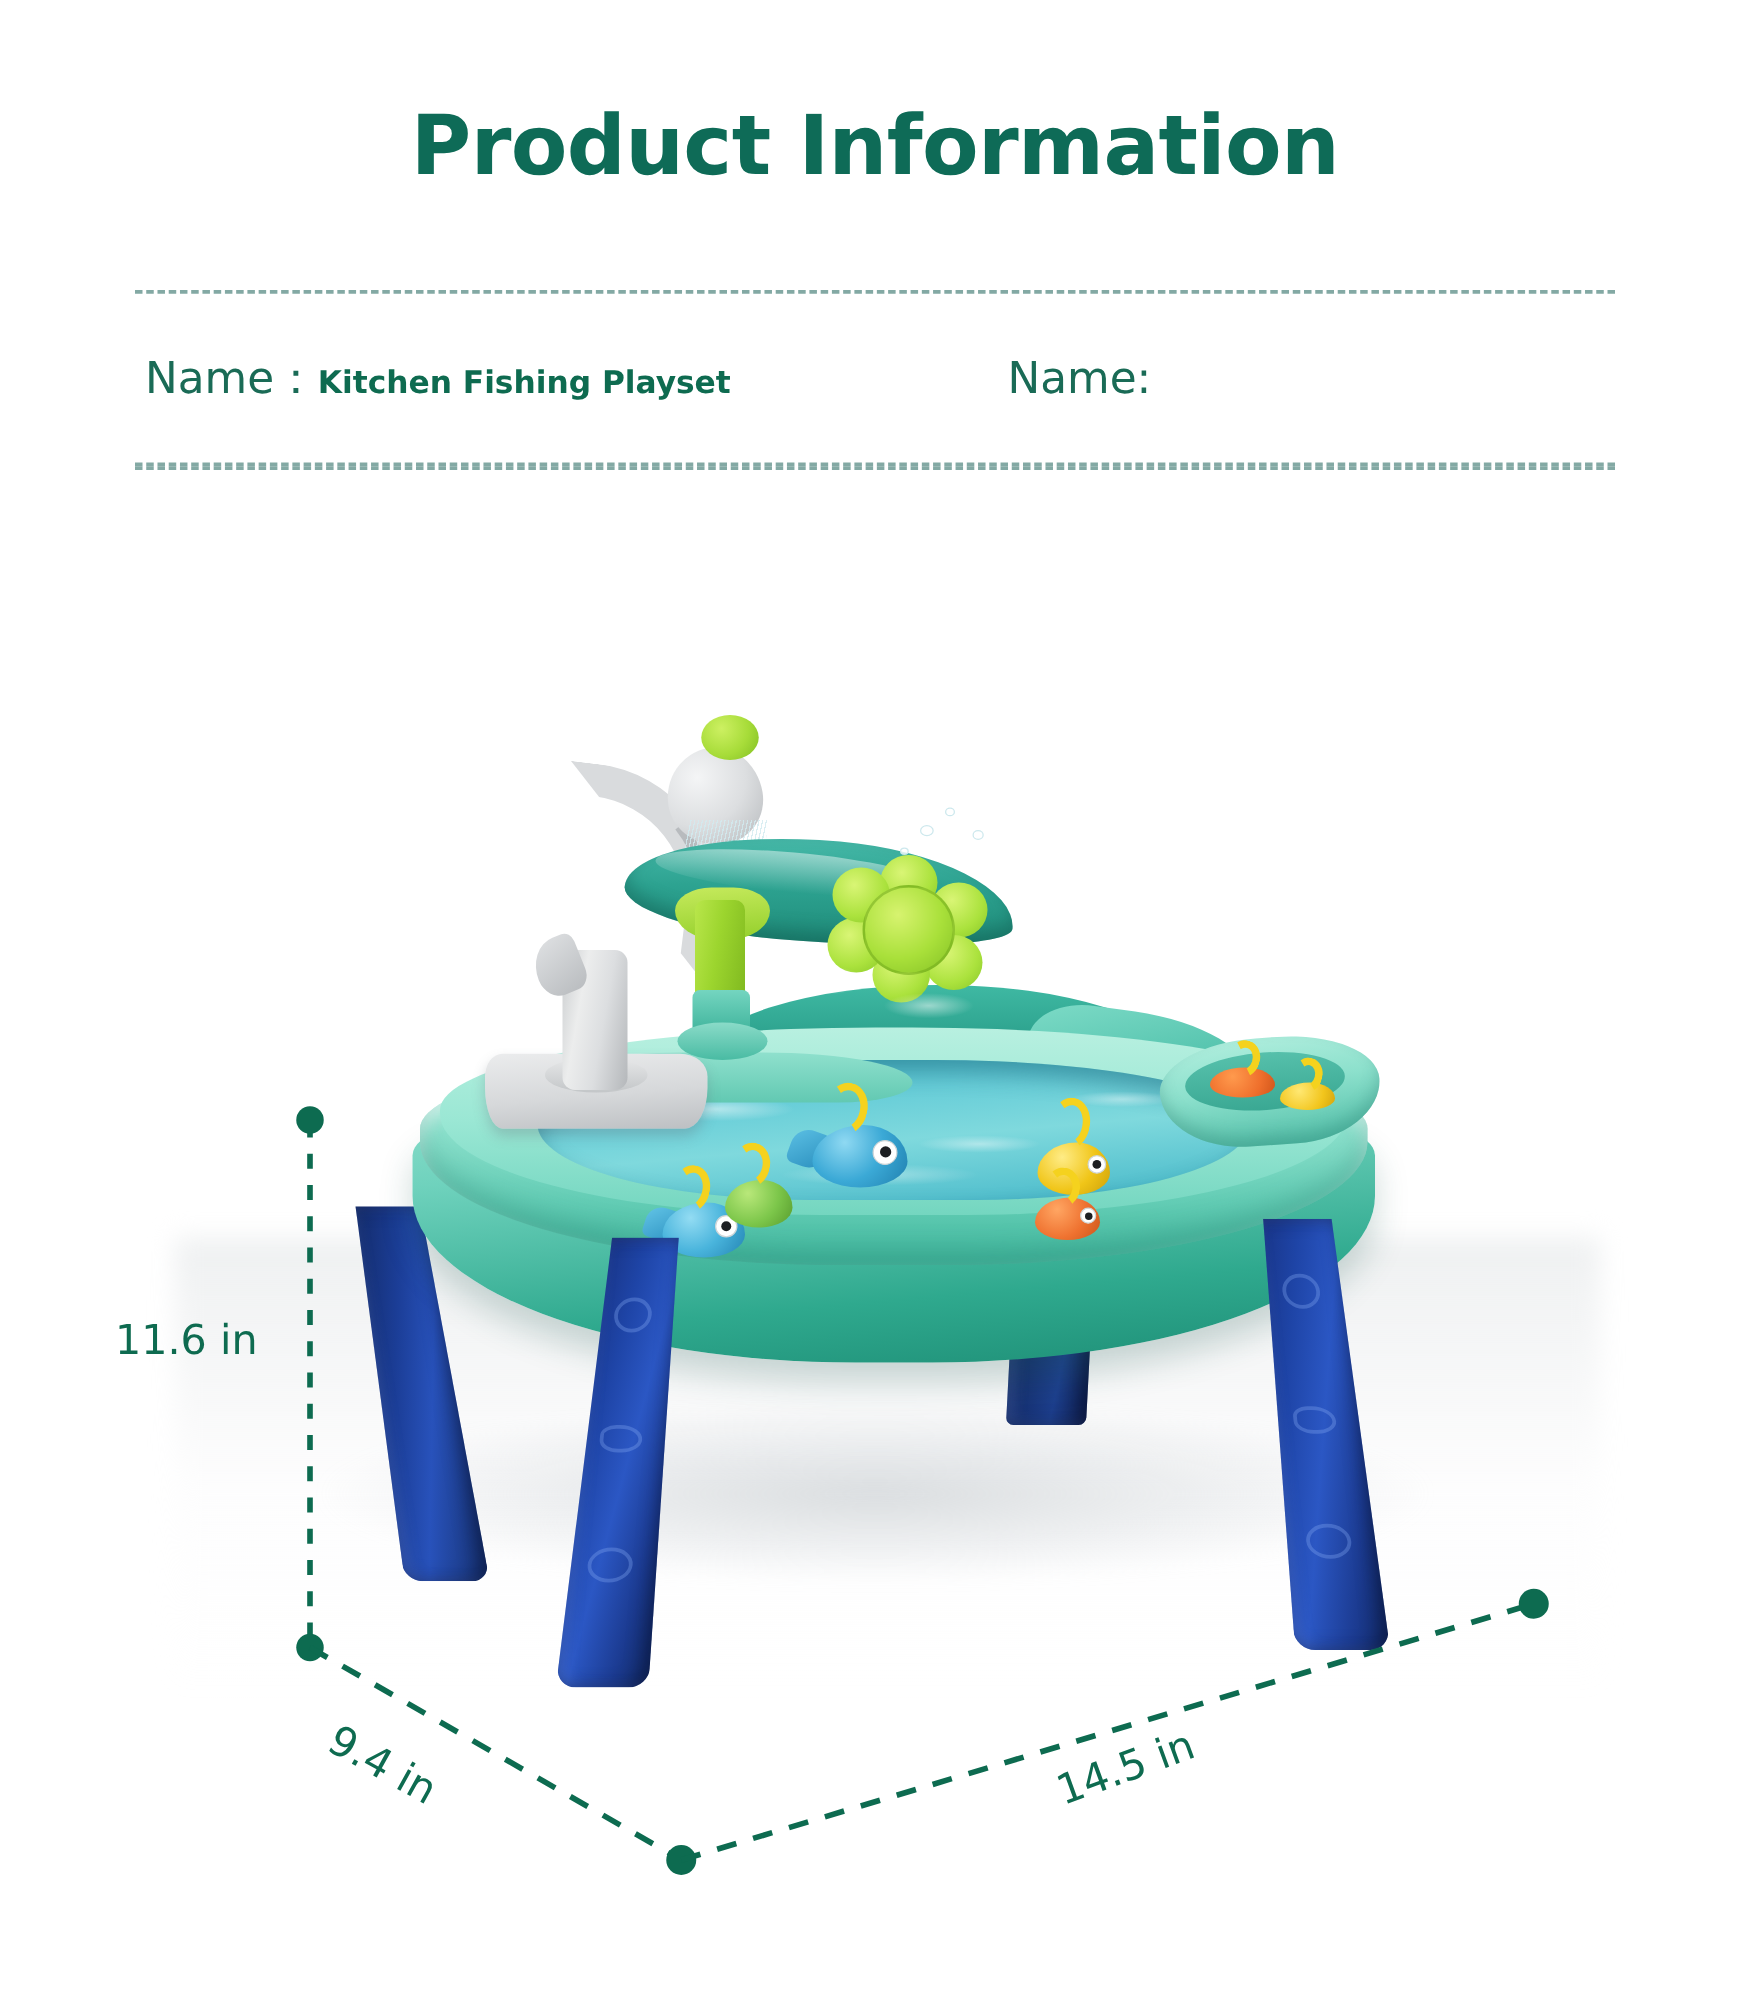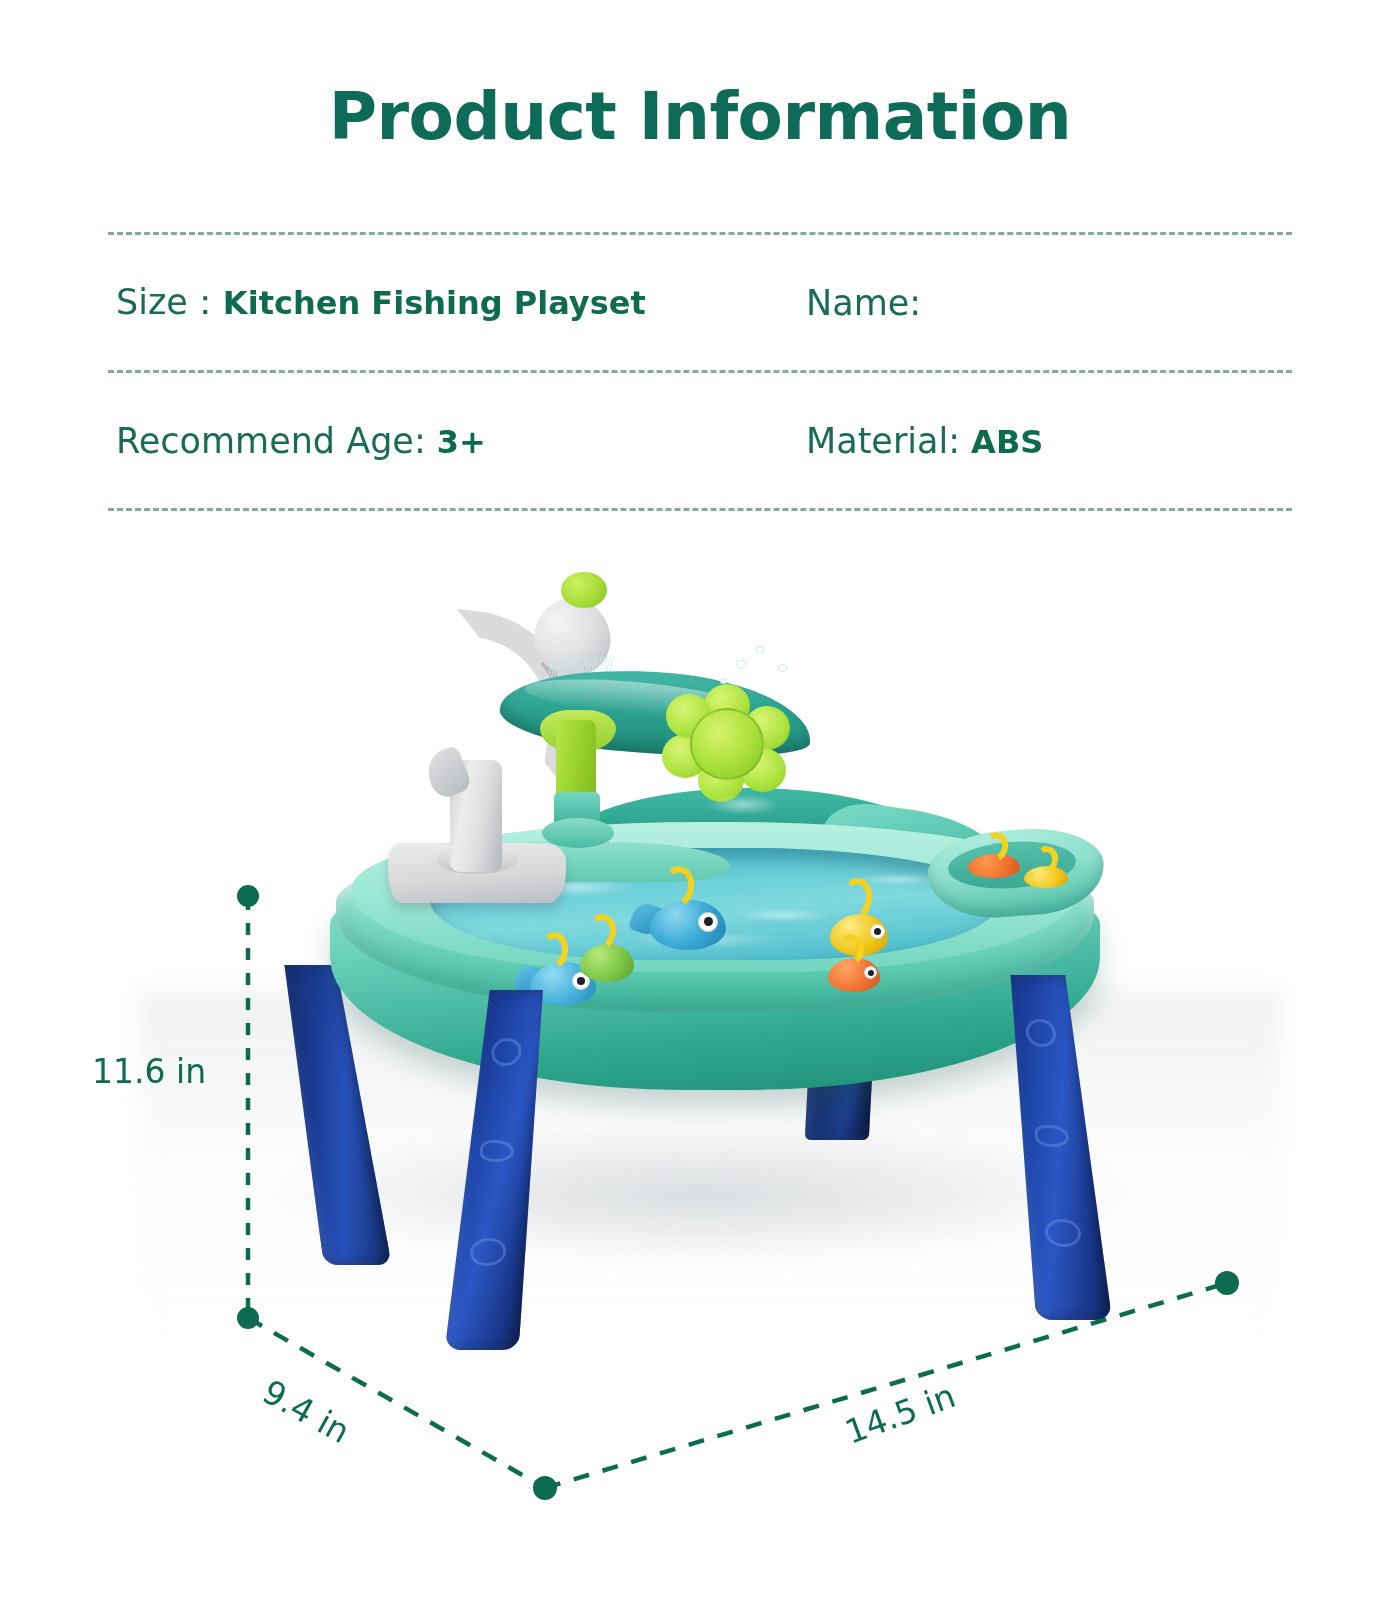--- a/index.html
+++ b/index.html
@@ -55,21 +55,21 @@
   .spec-cell.right { width: 494px; }
 
   .spec-label {
     font-size: 35px;
     font-weight: 400;
     color: #1a6b56;
     font-family: "DejaVu Sans", sans-serif;
     white-space: pre;
   }
   .spec-value {
-    font-size: 32px;
+    font-size: 25px;
     font-weight: 700;
     color: #0e6b50;
     font-family: "DejaVu Sans", sans-serif;
     white-space: pre;
   }
 
   
   .stage {
     position: absolute;
     left: 0;
@@ -439,40 +439,30 @@
 <div class="page">
 
   <div class="title">Product Information</div>
 
   <div class="spec-table">
 
     <div class="spec-divider"></div>
 
     <div class="spec-row">
       <div class="spec-cell left">
-        <span class="spec-label">Size：</span>
+        <span class="spec-label">Name：</span>
         <span class="spec-value">Kitchen Fishing Playset</span>
       </div>
       <div class="spec-cell right">
         <span class="spec-label">Name:</span>
       </div>
     </div>
 
     <div class="spec-divider"></div>
 
-    <div class="spec-row">
-      <div class="spec-cell left">
-        <span class="spec-label">Recommend Age: </span>
-        <span class="spec-value">3+</span>
-      </div>
-      <div class="spec-cell right">
-        <span class="spec-label">Material: </span>
-        <span class="spec-value">ABS</span>
-      </div>
-    </div>
 
     <div class="spec-divider"></div>
   </div>
 
   <div class="stage">
 
     <div class="soft-floor"></div>
     <div class="ground-shadow"></div>
 
     <div class="leg leg-back-right"></div>

